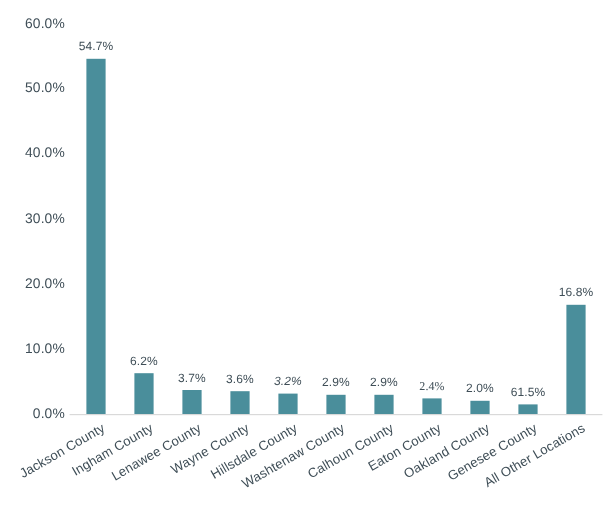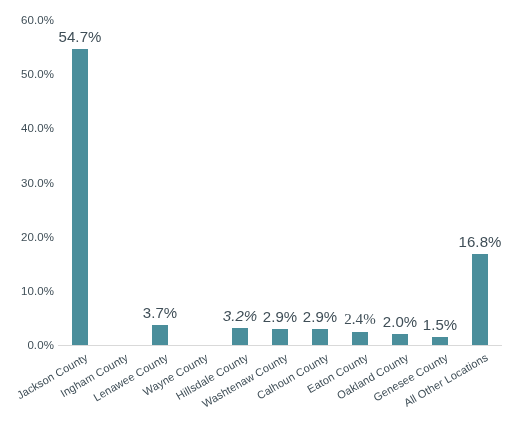--- a/index.html
+++ b/index.html
@@ -65,21 +65,21 @@
     bottom: 0;
     left: 50%;
     transform: translateX(-50%);
     width: 16px;
     background: #4a8e9b;
   }
   .bar-value {
     position: absolute;
     left: 50%;
     transform: translateX(-50%);
-    font-size: 15px;
+    font-size: 10px;
     color: #3f4e57;
     white-space: nowrap;
     letter-spacing: 0.1px;
     margin-top: 32px;
   }
 
   #x-axis-labels {
     position: absolute;
     left: 60px;
     top: 347px;
@@ -120,24 +120,32 @@
       <div class="y-tick-label" style="top: 345px;">0.0%</div>
     </div>
 
   <div id="axis-line" style="background: rgb(217, 217, 217);"></div>
 
   <div id="plot-area">
       <div class="bar-slot" style="left: 0px;">
         <div class="bar" style="height: 296.292px; background: rgb(74, 142, 155);"></div>
         <div class="bar-value" style="bottom: 300.292px; color: rgb(63, 78, 87);">54.7%</div>
       </div>
+      <div class="bar-slot" style="left: 40px;">
+        <div class="bar" style="height: 33.5833px; background: rgb(74, 142, 155);"></div>
+        <div class="bar-value" style="bottom: 37.5833px; color: rgb(63, 78, 87);">6.2%</div>
+      </div>
       <div class="bar-slot" style="left: 80px;">
         <div class="bar" style="height: 20.0417px; background: rgb(74, 142, 155);"></div>
         <div class="bar-value" style="bottom: 24.0417px; color: rgb(63, 78, 87);">3.7%</div>
       </div>
+      <div class="bar-slot" style="left: 120px;">
+        <div class="bar" style="height: 19.5px; background: rgb(74, 142, 155);"></div>
+        <div class="bar-value" style="bottom: 23.5px; color: rgb(63, 78, 87);">3.6%</div>
+      </div>
       <div class="bar-slot" style="left: 160px;">
         <div class="bar" style="height: 17.3333px; background: rgb(74, 142, 155);"></div>
         <div class="bar-value" style="bottom: 21.3333px; color: rgb(63, 78, 87); font-style: italic;">3.2%</div>
       </div>
       <div class="bar-slot" style="left: 200px;">
         <div class="bar" style="height: 15.7083px; background: rgb(74, 142, 155);"></div>
         <div class="bar-value" style="bottom: 19.7083px; color: rgb(63, 78, 87);">2.9%</div>
       </div>
       <div class="bar-slot" style="left: 240px;">
         <div class="bar" style="height: 15.7083px; background: rgb(74, 142, 155);"></div>
@@ -146,21 +154,21 @@
       <div class="bar-slot" style="left: 280px; font-family: Liberation Serif, serif;">
         <div class="bar" style="height: 13px; background: rgb(74, 142, 155);"></div>
         <div class="bar-value" style="bottom: 17px; color: rgb(63, 78, 87);">2.4%</div>
       </div>
       <div class="bar-slot" style="left: 320px;">
         <div class="bar" style="height: 10.8333px; background: rgb(74, 142, 155);"></div>
         <div class="bar-value" style="bottom: 14.8333px; color: rgb(63, 78, 87);">2.0%</div>
       </div>
       <div class="bar-slot" style="left: 360px;">
         <div class="bar" style="height: 8.125px; background: rgb(74, 142, 155);"></div>
-        <div class="bar-value" style="bottom: 12.125px; color: rgb(63, 78, 87);">1.5%</div>
+        <div class="bar-value" style="bottom: 12.125px; color: rgb(63, 78, 87);">61.5%</div>
       </div>
       <div class="bar-slot" style="left: 400px;">
         <div class="bar" style="height: 91px; background: rgb(74, 142, 155);"></div>
         <div class="bar-value" style="bottom: 95px; color: rgb(63, 78, 87);">16.8%</div>
       </div>
     </div>
 
   <div id="x-axis-labels">
       <div class="x-tick-slot" style="left: 0px;">
         <div class="x-tick-label" style="color: rgb(63, 78, 87);">Jackson County</div>

